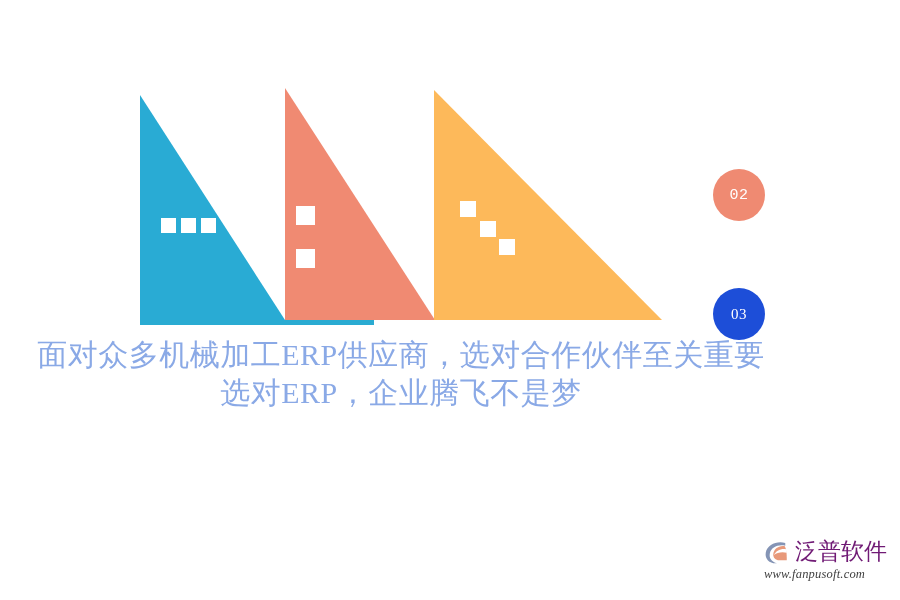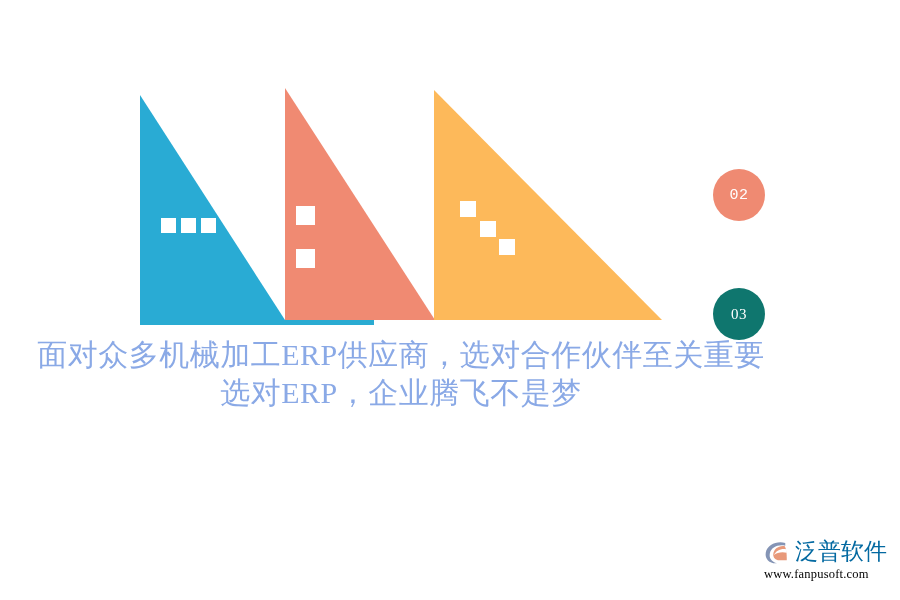--- a/index.html
+++ b/index.html
@@ -156,35 +156,35 @@
       <div class="win" style="left:296px; top:249px; width:19px; height:19px;"></div>
 
       <div class="win" style="left:460px; top:201px; width:16px; height:16px;"></div>
       <div class="win" style="left:480px; top:221px; width:16px; height:16px;"></div>
       <div class="win" style="left:499px; top:239px; width:16px; height:16px;"></div>
     </div>
 
     <div class="circle" style="left:713px; top:169px; background:#ef8a72;font-family:Liberation Mono, monospace;">
       <span>02</span>
     </div>
-    <div class="circle" style="left:713px; top:288px; background:#0f766e;">
+    <div class="circle" style="left:713px; top:288px; background:#1d4ed8;">
       <span>03</span>
     </div>
   </div>
 
   <div class="headline" style="color: rgb(138, 169, 230);">
     <span class="ln">面对众多机械加工ERP供应商，选对合作伙伴至关重要</span>
     <span class="ln">选对ERP，企业腾飞不是梦</span>
   </div>
 
   <div class="logo">
     <div class="logo-row">
       <svg class="logo-mark" viewBox="0 0 40 40">
         <path d="M31 8 C20 5 7 10 5 21 C3.5 30 11 36 20 35 C13 33 9 28 10.5 21.5 C12 14 21 9.5 31 11.5 Z" fill="#8494b5"></path>
         <path d="M30 12 C22 11 15.5 16 15 23 C14.7 27.5 18 31 23 31 L33 31 C33 21 32.5 15.5 30 12 Z" fill="#e8997a"></path>
         <path d="M16 24 C18 19.5 23 16 29.5 16 C31.5 16 32.8 16.3 33 16.6 L33 21 C27 19.5 20 20.5 16 24 Z" fill="#ffffff"></path>
       </svg>
-      <span class="logo-word" style="color: #0369a1; text-align: center;">泛普软件</span>
+      <span class="logo-word" style="color: #701a75; text-align: center;">泛普软件</span>
     </div>
-    <div class="logo-url" style="color: #000000;">www.fanpusoft.com</div>
+    <div class="logo-url" style="color: #404040; font-style: italic;">www.fanpusoft.com</div>
   </div>
 
 </div>
 
 </body></html>

